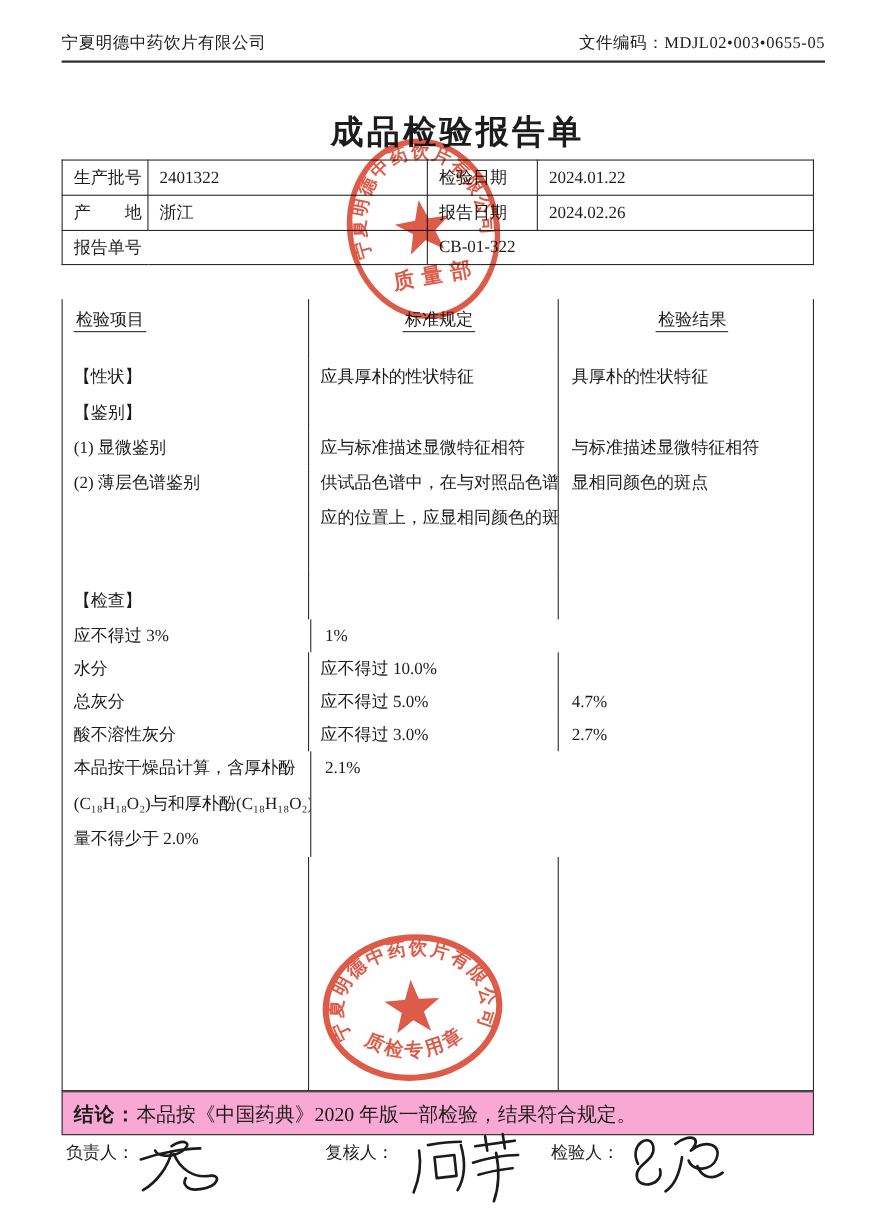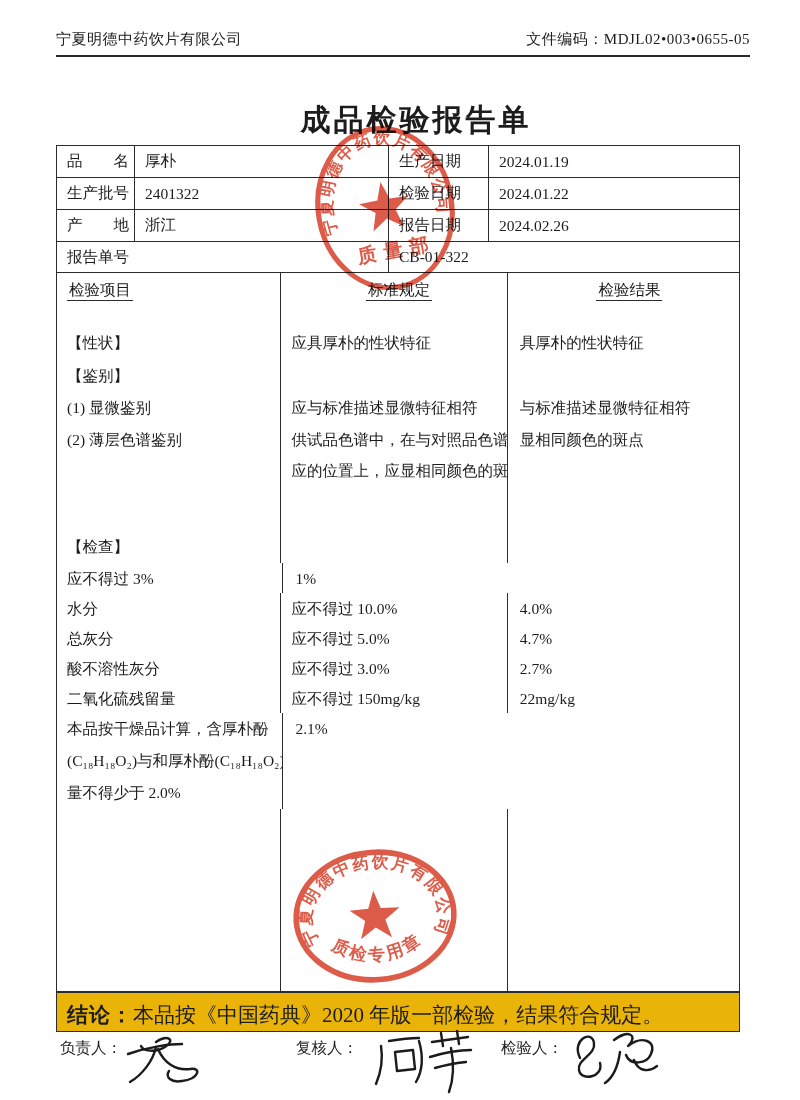--- a/index.html
+++ b/index.html
@@ -41,21 +41,21 @@
   .hdr .c1{padding-top:8px;}
   .hdr .c2,.hdr .c3{text-align:center;padding-top:8px;}
   .hdr .col-title{border-bottom:1.3px solid #2b2b2b;padding:0 2px 2px 2px;}
   .lh31{line-height:31px;}
   .lh32{line-height:32px;}
   .lh33{line-height:33px;}
   .line{white-space:nowrap;}
 
   
   .conclusion{position:absolute;top:992px;left:56px;width:684px;height:40px;
-    border:1.8px solid #2b2b2b;font-size:21px;padding:8px 0 0 10px;background:#eab308;}
+    border:1.8px solid #2b2b2b;font-size:18px;padding:8px 0 0 10px;background:#f9a8d4;}
   .conclusion b{letter-spacing:1px;}
 
   
   .sign-row{position:absolute;top:1032px;left:56px;width:690px;height:70px;font-size:15.5px;}
   .sign-row .slabel{position:absolute;top:6px;}
   .sig{position:absolute;}
   .sig path{stroke:#1b1b1b;stroke-width:2.4;fill:none;stroke-linecap:round;stroke-linejoin:round;}
 
   
   .stamp{position:absolute;mix-blend-mode:multiply;opacity:0.88;}
@@ -84,26 +84,20 @@
   <h1 class="doc-title">成品检验报告单</h1>
 
   <table class="info-table">
     <colgroup>
         <col style="width:78px">
         <col style="width:254px">
         <col style="width:100px">
         <col>
       </colgroup>
     <tbody>
-        <tr style="height:32px">
-      <td class="lbl-spread">品　　名</td>
-      <td>厚朴</td>
-      <td>生产日期</td>
-      <td class="info-val">2024.01.19</td>
-    </tr>
     <tr style="height:32px">
       <td>生产批号</td>
       <td>2401322</td>
       <td>检验日期</td>
       <td class="info-val">2024.01.22</td>
     </tr>
     <tr style="height:32px">
       <td class="lbl-spread">产　　地</td>
       <td>浙江</td>
       <td>报告日期</td>
@@ -170,40 +164,34 @@
     </div>
 
     <div class="trow lh31" style="height:30px">
       <div class="c c2">应不得过 3%</div>
       <div class="c c3">1%</div>
     </div>
 
     <div class="trow lh31" style="height:30px">
       <div class="c c1">水分</div>
       <div class="c c2">应不得过 10.0%</div>
-      <div class="c c3">4.0%</div>
     </div>
 
     <div class="trow lh31" style="height:30px">
       <div class="c c1">总灰分</div>
       <div class="c c2">应不得过 5.0%</div>
       <div class="c c3">4.7%</div>
     </div>
 
     <div class="trow lh31" style="height:30px">
       <div class="c c1">酸不溶性灰分</div>
       <div class="c c2">应不得过 3.0%</div>
       <div class="c c3">2.7%</div>
     </div>
 
-    <div class="trow lh31" style="height:30px">
-      <div class="c c1">二氧化硫残留量</div>
-      <div class="c c2">应不得过 150mg/kg</div>
-      <div class="c c3">22mg/kg</div>
-    </div>
 
     <div class="trow lh32" style="height:96px">
       <div class="c c2">
         <div class="line">本品按干燥品计算，含厚朴酚</div>
         <div class="line">(C₁₈H₁₈O₂)与和厚朴酚(C₁₈H₁₈O₂)的总</div>
         <div class="line">量不得少于 2.0%</div>
       </div>
       <div class="c c3">2.1%</div>
     </div>
 

